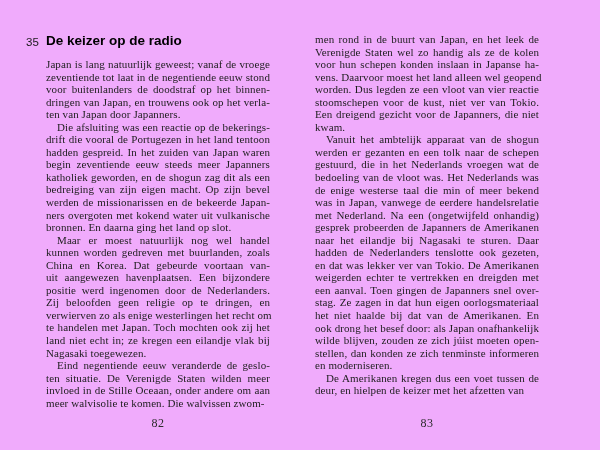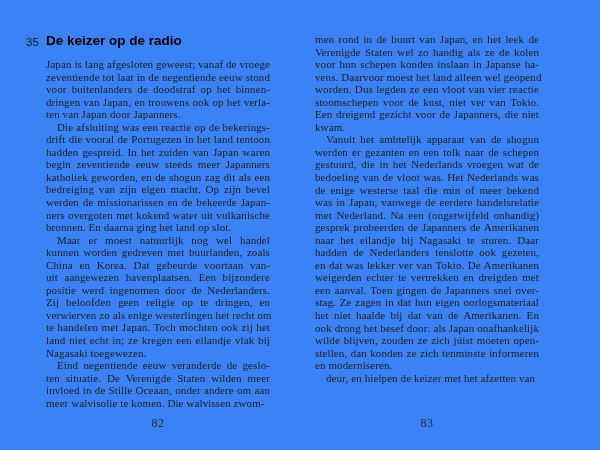--- a/index.html
+++ b/index.html
@@ -4,21 +4,21 @@
 <style>
   html, body {
     margin: 0;
     padding: 0;
     background: #ffffff;
   }
   .spread {
     position: relative;
     width: 600px;
     height: 450px;
-    background: #3b82f6;
+    background: #f0abfc;
     font-family: "Liberation Serif", serif;
     color: #1d1d1d;
     overflow: hidden;
   }
   .page {
     position: absolute;
     top: 33px;
     height: 400px;
   }
   .page-left  { left: 46px;  width: 224px; }
@@ -80,21 +80,21 @@
 
 <div class="spread">
 
   <div class="page page-left">
     <div class="chapter-heading">
       <span class="chapter-number">35</span>
       <span class="chapter-title">De keizer op de radio</span>
     </div>
     <div class="body-text">
         <div class="para">
-          <div class="line">Japan is lang afgesloten geweest; vanaf de vroege</div>
+          <div class="line">Japan is lang natuurlijk geweest; vanaf de vroege</div>
           <div class="line">zeventiende tot laat in de negentiende eeuw stond</div>
           <div class="line">voor buitenlanders de doodstraf op het binnen-</div>
           <div class="line">dringen van Japan, en trouwens ook op het verla-</div>
           <div class="line last">ten van Japan door Japanners.</div>
         </div>
         <div class="para indent">
           <div class="line">Die afsluiting was een reactie op de bekerings-</div>
           <div class="line">drift die vooral de Portugezen in het land tentoon</div>
           <div class="line">hadden gespreid. In het zuiden van Japan waren</div>
           <div class="line">begin zeventiende eeuw steeds meer Japanners</div>
@@ -153,19 +153,20 @@
           <div class="line">weigerden echter te vertrekken en dreigden met</div>
           <div class="line">een aanval. Toen gingen de Japanners snel over-</div>
           <div class="line">stag. Ze zagen in dat hun eigen oorlogsmateriaal</div>
           <div class="line">het niet haalde bij dat van de Amerikanen. En</div>
           <div class="line">ook drong het besef door: als Japan onafhankelijk</div>
           <div class="line">wilde blijven, zouden ze zich júist moeten open-</div>
           <div class="line">stellen, dan konden ze zich tenminste informeren</div>
           <div class="line last">en moderniseren.</div>
         </div>
         <div class="para indent">
+          <div class="line">De Amerikanen kregen dus een voet tussen de</div>
           <div class="line last">deur, en hielpen de keizer met het afzetten van</div>
         </div>
       </div>
     <div class="page-number">83</div>
   </div>
 
 </div>
 
 </body></html>

